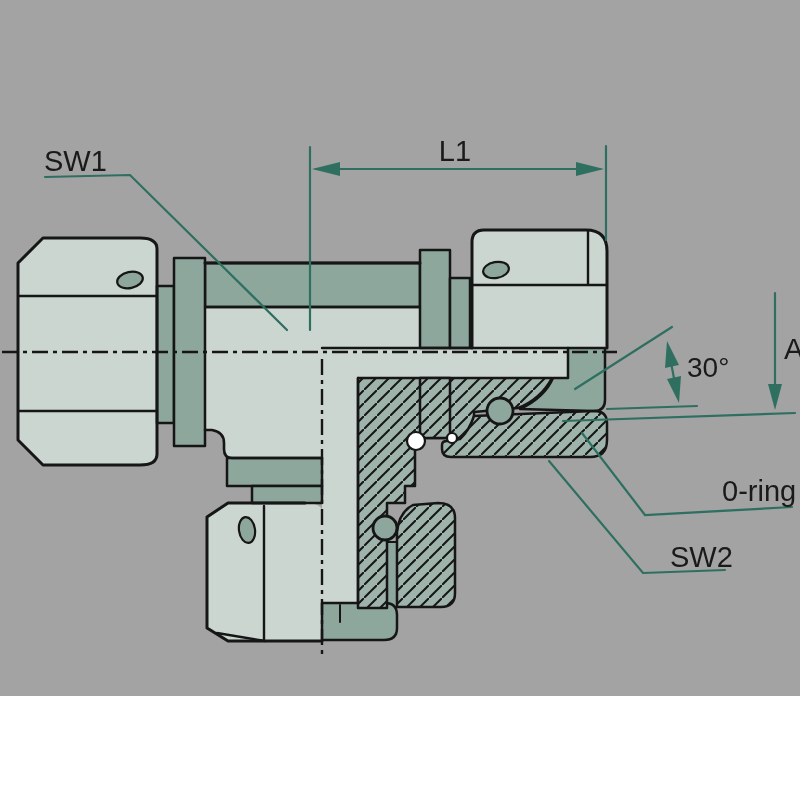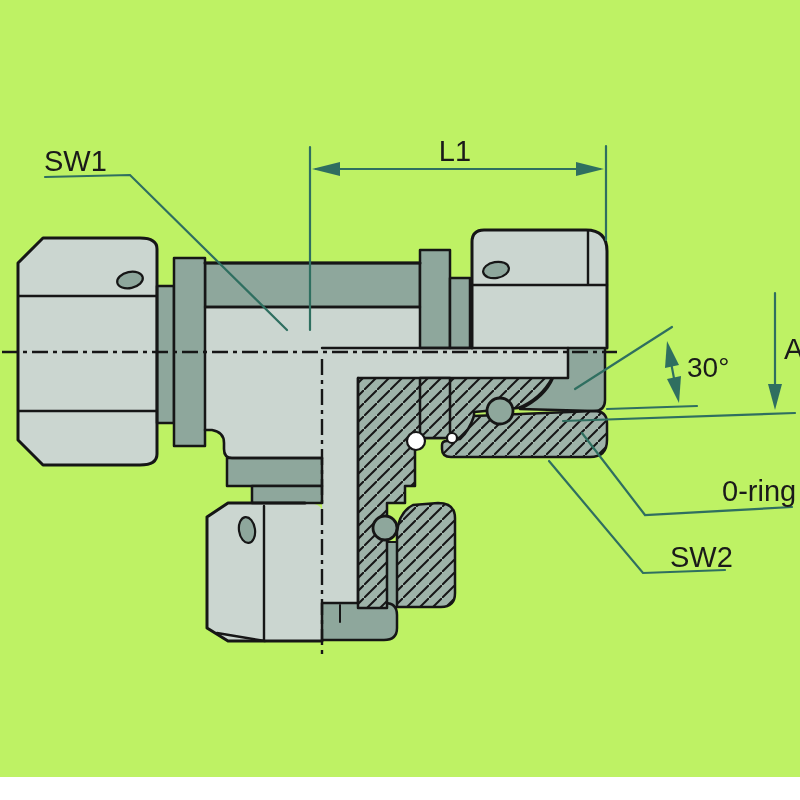--- a/index.html
+++ b/index.html
@@ -1,16 +1,16 @@
 <!DOCTYPE html>
 <html><head>
 <meta charset="utf-8">
 <style>
   html,body { margin:0; padding:0; background:#ffffff; }
-  .stage { width:800px; height:777px; position:relative; background:#bef264; overflow:hidden;text-align:center; }
+  .stage { width:800px; height:696px; position:relative; background:#a3a3a3; overflow:hidden;text-align:center; }
   svg { display:block; }
   text.lbl { font-family:"Liberation Sans", sans-serif; font-size:29px; }
   text.lbl-small { font-family:"Liberation Sans", sans-serif; font-size:28px; }
 </style>
 </head>
 <body>
 
 <div class="stage">
 <svg width="800" height="800" viewBox="0 0 800 800">
   <defs>

